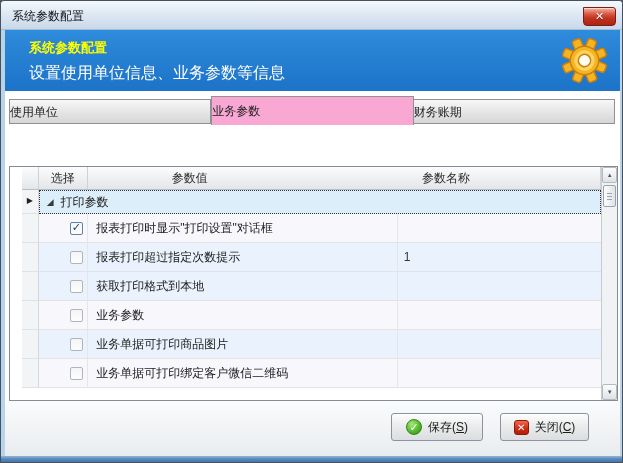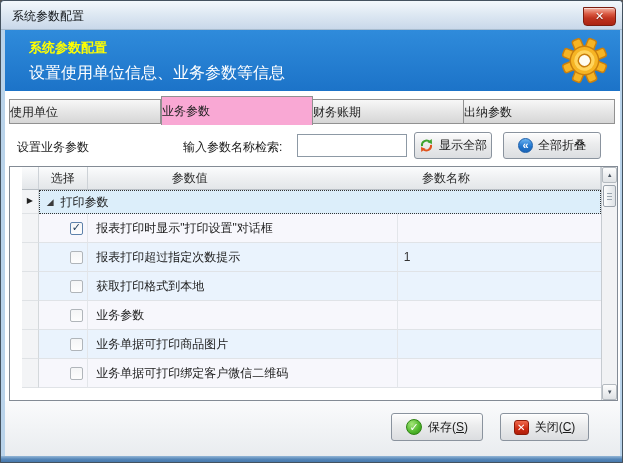--- a/index.html
+++ b/index.html
@@ -176,41 +176,22 @@
       </g>
     </svg>
   </div>
 
   <div class="content">
 
     <div class="tabstrip">
       <div class="tab">使用单位</div>
       <div class="tab active">业务参数</div>
       <div class="tab">财务账期</div>
-      <div class="tab">出纳参数</div>
-    </div>
-
-    <div class="toolbar">
-      <span class="lbl-section">设置业务参数</span>
-      <span class="lbl-search">输入参数名称检索:</span>
-      <input class="search-input" type="text" value="" style="">
-      <div class="tb-btn btn-showall">
-        <svg width="15" height="15" viewBox="0 0 16 16">
-          <path d="M3.2 8.6 A5 5 0 0 1 11.6 4.1" fill="none" stroke="#3fa32e" stroke-width="2.1"></path>
-          <polygon points="13.6,1.0 13.9,6.4 9.1,4.6" fill="#3fa32e"></polygon>
-          <path d="M12.8 7.4 A5 5 0 0 1 4.4 11.9" fill="none" stroke="#e0541e" stroke-width="2.1"></path>
-          <polygon points="2.4,15.0 2.1,9.6 6.9,11.4" fill="#e0541e"></polygon>
-        </svg>
-        <span>显示全部</span>
-      </div>
-      <div class="tb-btn btn-collapse">
-        <span class="ic-collapse">«</span>
-        <span>全部折叠</span>
-      </div>
-    </div>
+    </div>
+
 
     <div class="grid">
       <div class="grid-main">
         <div class="grid-header">
           <div class="h-ind"></div>
           <div class="h-cell h-sel">选择</div>
           <div class="h-cell h-val">参数值</div>
           <div class="h-cell h-name">参数名称</div>
         </div>
         <div class="grid-body" id="grid-body">

